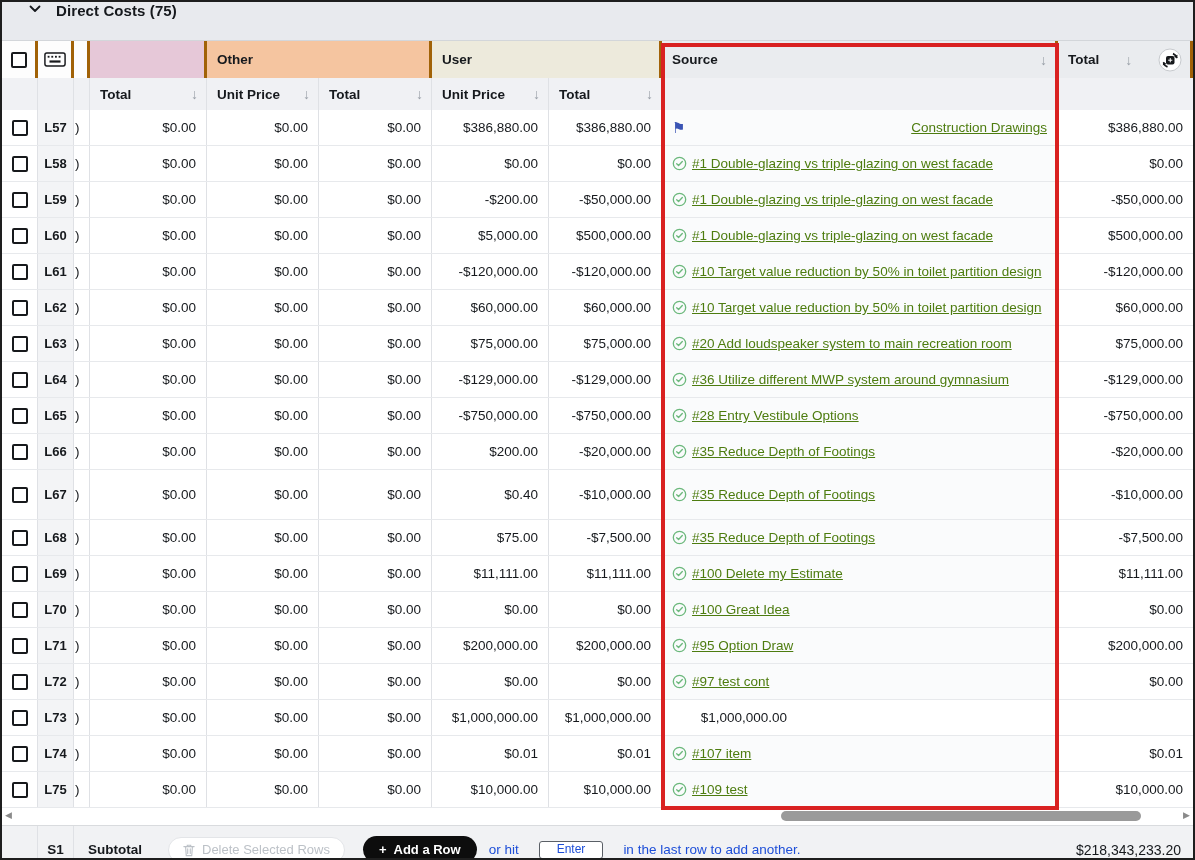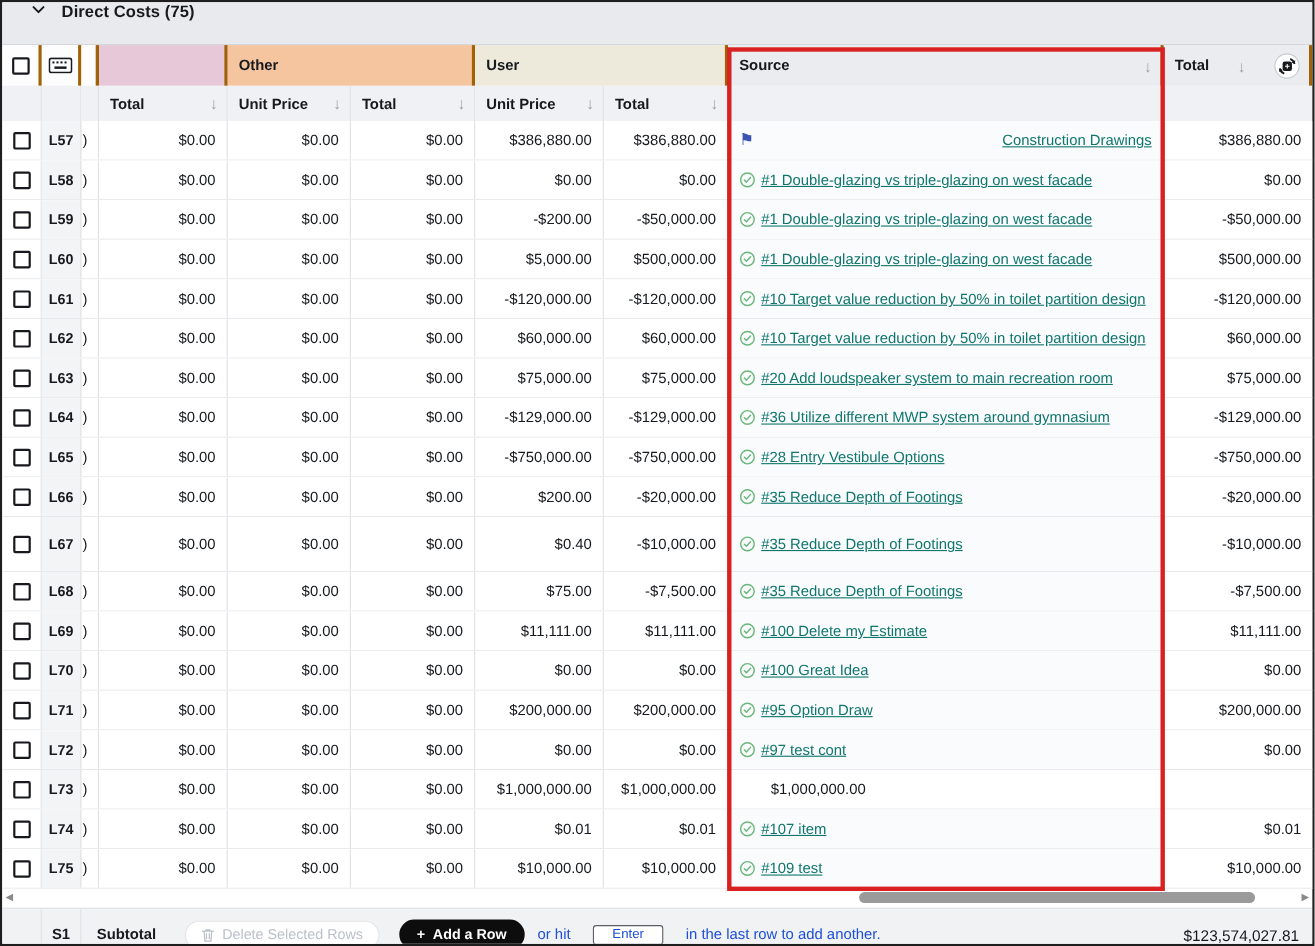--- a/index.html
+++ b/index.html
@@ -45,21 +45,21 @@
   .subhead .lbl { font-weight:700; }
   .subhead .c.plain { padding:0; }
 
   
   .drow { height:36px; font-size:13.5px; background:#fff; border-bottom:1px solid #e7e9ec; }
   .drow.tall { height:50px; }
   .drow .num { background:#f3f4f6; font-weight:700; font-size:13px; }
   .drow .val { justify-content:flex-end; padding-right:10px; }
   .drow .src-cell { background:#fafbfc; padding:0 10px; gap:5px; }
   .drow .src-cell.spreadsrc { justify-content:space-between; }
-  .src-link { color:#0f766e; font-weight:500; text-decoration:underline; cursor:pointer; white-space:nowrap; }
+  .src-link { color:#4d7c0f; font-weight:500; text-decoration:underline; cursor:pointer; white-space:nowrap; }
   .cb { width:16px; height:16px; border:2px solid #17191c; border-radius:2px; background:#fff; }
 
   
   .icon { display:inline-flex; align-items:center; justify-content:center; flex:none; }
   .flag-glyph { color:#3a54b4; font-size:15px; line-height:1; }
 
   
   #redbox { position:absolute; left:659px; top:41px; width:398px; height:767px; border:4px solid #d92121; pointer-events:none; z-index:20; }
 
   
@@ -592,17 +592,17 @@
     </button>
     <button class="pill-add">
       <span>+</span>
       <span>Add a Row</span>
     </button>
     <span class="hint">
       <span>or hit</span>
       <span class="kbd">Enter</span>
       <span>in the last row to add another.</span>
     </span>
-    <span class="grand">$123,574,027.81</span>
+    <span class="grand">$218,343,233.20</span>
   </div>
 
   <div id="redbox"></div>
 </div>
 
 </body></html>

